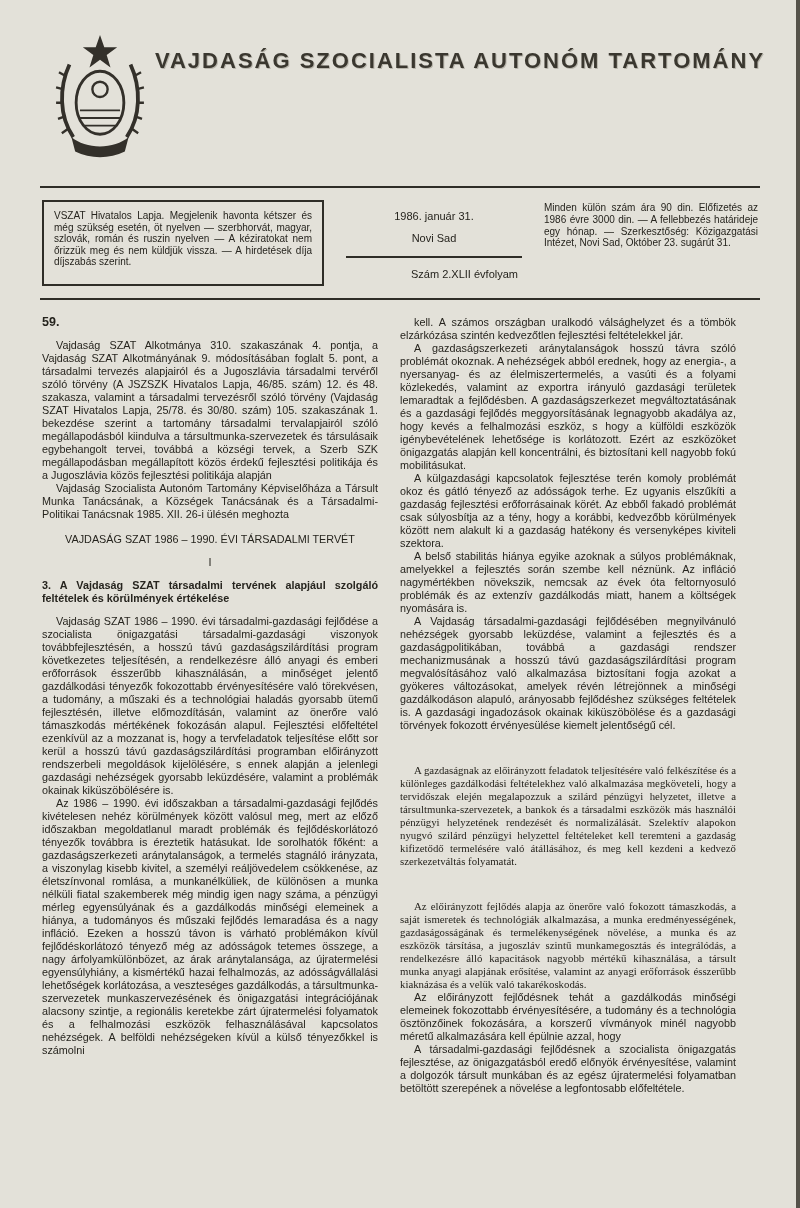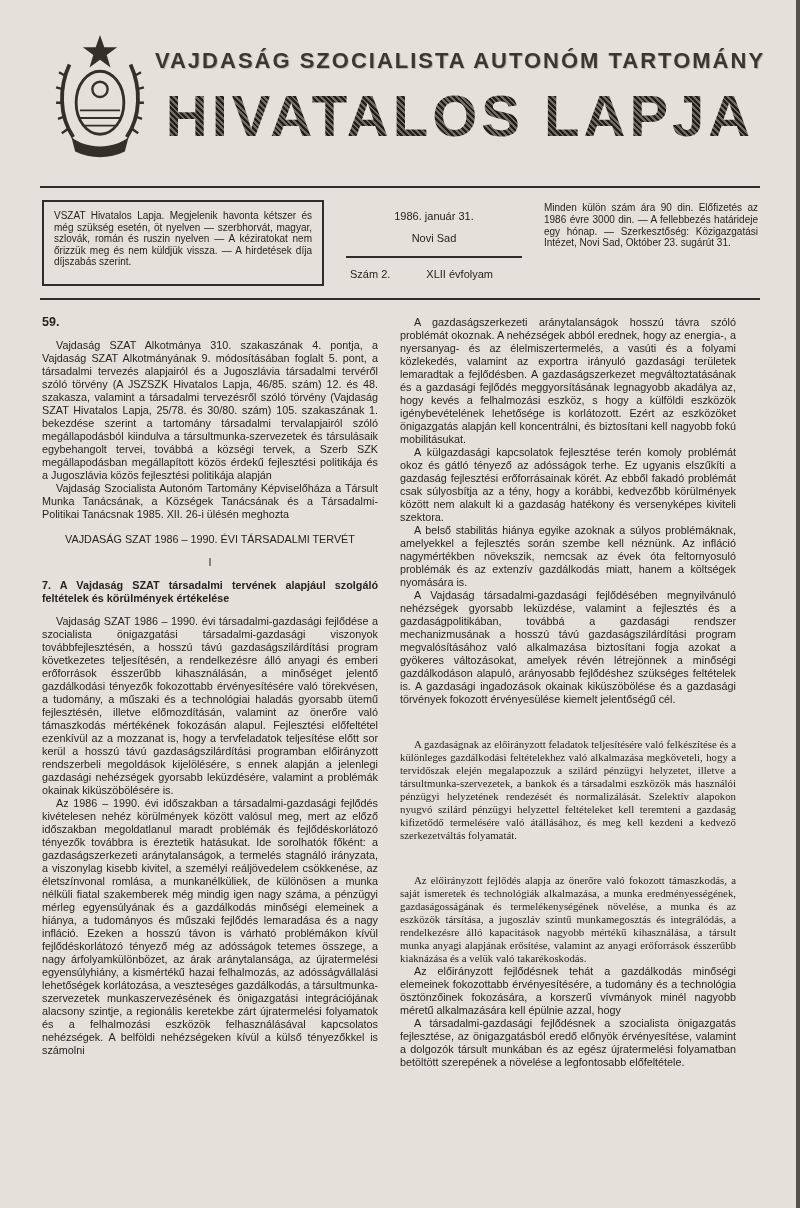--- a/index.html
+++ b/index.html
@@ -79,21 +79,21 @@
     display: flex;
     flex-direction: column;
     justify-content: space-between;
     text-align: center;
     font-weight: normal;
     font-size: 11px;
     padding: 10px 2px 6px 2px;
   }
   .info-mid .city { margin-top: 10px; }
   .mid-rule { border-top: 2px solid #2f2d27; margin: 12px 4px 10px 4px; }
-  .issue-row { display: flex; justify-content: flex-start; padding: 0 8px; gap: 36px; }
+  .issue-row { display: flex; justify-content: flex-end; padding: 0 8px; }
   .info-right {
     flex: 1;
     font-size: 10px;
     line-height: 11.8px;
     padding-top: 2px;
     text-align: justify;
   }
 
   
   .columns {
@@ -147,21 +147,20 @@
           <path d="M86,44 l7,-4 M88,58 l8,-2 M88,72 l8,0 M86,86 l8,3 M83,99 l7,5" stroke-width="2.5"></path>
           <ellipse cx="50" cy="72" rx="25" ry="33" stroke-width="3"></ellipse>
           <circle cx="50" cy="58" r="8" stroke-width="2.5"></circle>
           <path d="M29,80 h42 M29,88 h42 M32,96 h36" stroke-width="2"></path>
           <path d="M20,108 C35,121 65,121 80,108 L76,123 C60,131 40,131 24,123 Z" fill="#33302a" stroke="none"></path>
         </g>
       </svg>
     </div>
     <div class="titles">
       <div class="region-title">VAJDASÁG SZOCIALISTA AUTONÓM TARTOMÁNY</div>
-      <div class="gazette-title">HIVATALOS LAPJA</div>
     </div>
   </header>
 
   <div class="header-strip">
     <div class="info-left">VSZAT Hivatalos Lapja. Megjelenik havonta kétszer és még szükség esetén, öt nyelven — szerbhorvát, magyar, szlovák, román és ruszin nyelven — A kéziratokat nem őrizzük meg és nem küldjük vissza. — A hirdetések díja díjszabás szerint.</div>
     <div class="info-mid">
       <div>
         <div class="date">1986. január 31.</div>
         <div class="city">Novi Sad</div>
       </div>
@@ -176,25 +175,26 @@
     <div class="info-right">Minden külön szám ára 90 din. Előfizetés az 1986 évre 3000 din. — A fellebbezés határideje egy hónap. — Szerkesztőség: Közigazgatási Intézet, Novi Sad, Október 23. sugárút 31.</div>
   </div>
 
   <main class="columns">
     <div class="col">
         <div class="blk article-number">59.</div>
         <div class="blk paragraph">Vajdaság SZAT Alkotmánya 310. szakaszának 4. pontja, a Vajdaság SZAT Alkotmányának 9. módosításában foglalt 5. pont, a társadalmi tervezés alapjairól és a Jugoszlávia társadalmi tervéről szóló törvény (A JSZSZK Hivatalos Lapja, 46/85. szám) 12. és 48. szakasza, valamint a társadalmi tervezésről szóló törvény (Vajdaság SZAT Hivatalos Lapja, 25/78. és 30/80. szám) 105. szakaszának 1. bekezdése szerint a tartomány társadalmi tervalapjairól szóló megállapodásból kiindulva a társultmunka-szervezetek és társulásaik egybehangolt tervei, továbbá a községi tervek, a Szerb SZK megállapodásban megállapított közös érdekű fejlesztési politikája és a Jugoszlávia közös fejlesztési politikája alapján</div>
         <div class="blk paragraph">Vajdaság Szocialista Autonóm Tartomány Képviselőháza a Társult Munka Tanácsának, a Községek Tanácsának és a Társadalmi-Politikai Tanácsnak 1985. XII. 26-i ülésén meghozta</div>
         <div class="blk heading-bold-center">VAJDASÁG SZAT 1986 – 1990. ÉVI TÁRSADALMI TERVÉT</div>
         <div class="blk roman-center">I</div>
-        <div class="blk subheading">7. A Vajdaság SZAT társadalmi tervének alapjául szolgáló feltételek és körülmények értékelése</div>
+        <div class="blk subheading">3. A Vajdaság SZAT társadalmi tervének alapjául szolgáló feltételek és körülmények értékelése</div>
         <div class="blk paragraph">Vajdaság SZAT 1986 – 1990. évi társadalmi-gazdasági fejlődése a szocialista önigazgatási társadalmi-gazdasági viszonyok továbbfejlesztésén, a hosszú távú gazdaságszilárdítási program következetes teljesítésén, a rendelkezésre álló anyagi és emberi erőforrások ésszerűbb kihasználásán, a minőséget jelentő gazdálkodási tényezők fokozottabb érvényesítésére való törekvésen, a tudomány, a műszaki és a technológiai haladás gyorsabb ütemű fejlesztésén, illetve előmozdításán, valamint az önerőre való támaszkodás mértékének fokozásán alapul. Fejlesztési előfeltétel ezenkívül az a mozzanat is, hogy a tervfeladatok teljesítése előtt sor kerül a hosszú távú gazdaságszilárdítási programban előirányzott rendszerbeli megoldások kijelölésére, s ennek alapján a jelenlegi gazdasági nehézségek gyorsabb leküzdésére, valamint a problémák okainak kiküszöbölésére is.</div>
         <div class="blk paragraph">Az 1986 – 1990. évi időszakban a társadalmi-gazdasági fejlődés kivételesen nehéz körülmények között valósul meg, mert az előző időszakban megoldatlanul maradt problémák és fejlődéskorlátozó tényezők továbbra is éreztetik hatásukat. Ide sorolhatók főként: a gazdaságszerkezeti aránytalanságok, a termelés stagnáló irányzata, a viszonylag kisebb kivitel, a személyi reáljövedelem csökkenése, az életszínvonal romlása, a munkanélküliek, de különösen a munka nélküli fiatal szakemberek még mindig igen nagy száma, a pénzügyi mérleg egyensúlyának és a gazdálkodás minőségi elemeinek a hiánya, a tudományos és műszaki fejlődés lemaradása és a nagy infláció. Ezeken a hosszú távon is várható problémákon kívül fejlődéskorlátozó tényező még az adósságok tetemes összege, a nagy árfolyamkülönbözet, az árak aránytalansága, az újratermelési egyensúlyhiány, a kismértékű hazai felhalmozás, az adósságvállalási lehetőségek korlátozása, a veszteséges gazdálkodás, a társultmunka-szervezetek munkaszervezésének és önigazgatási integrációjának alacsony szintje, a regionális keretekbe zárt újratermelési folyamatok és a felhalmozási eszközök felhasználásával kapcsolatos nehézségek. A belföldi nehézségeken kívül a külső tényezőkkel is számolni</div>
       </div>
     <div class="col">
+        <div class="blk paragraph">kell. A számos országban uralkodó válsághelyzet és a tömbök elzárkózása szintén kedvezőtlen fejlesztési feltételekkel jár.</div>
         <div class="blk paragraph">A gazdaságszerkezeti aránytalanságok hosszú távra szóló problémát okoznak. A nehézségek abból erednek, hogy az energia-, a nyersanyag- és az élelmiszertermelés, a vasúti és a folyami közlekedés, valamint az exportra irányuló gazdasági területek lemaradtak a fejlődésben. A gazdaságszerkezet megváltoztatásának és a gazdasági fejlődés meggyorsításának legnagyobb akadálya az, hogy kevés a felhalmozási eszköz, s hogy a külföldi eszközök igénybevételének lehetősége is korlátozott. Ezért az eszközöket önigazgatás alapján kell koncentrálni, és biztosítani kell nagyobb fokú mobilitásukat.</div>
         <div class="blk paragraph">A külgazdasági kapcsolatok fejlesztése terén komoly problémát okoz és gátló tényező az adósságok terhe. Ez ugyanis elszűkíti a gazdaság fejlesztési erőforrásainak körét. Az ebből fakadó problémát csak súlyosbítja az a tény, hogy a korábbi, kedvezőbb körülmények között nem alakult ki a gazdaság hatékony és versenyképes kiviteli szektora.</div>
         <div class="blk paragraph">A belső stabilitás hiánya egyike azoknak a súlyos problémáknak, amelyekkel a fejlesztés során szembe kell néznünk. Az infláció nagymértékben növekszik, nemcsak az évek óta feltornyosuló problémák és az extenzív gazdálkodás miatt, hanem a költségek nyomására is.</div>
         <div class="blk paragraph">A Vajdaság társadalmi-gazdasági fejlődésében megnyilvánuló nehézségek gyorsabb leküzdése, valamint a fejlesztés és a gazdaságpolitikában, továbbá a gazdasági rendszer mechanizmusának a hosszú távú gazdaságszilárdítási program megvalósításához való alkalmazása biztosítani fogja azokat a gyökeres változásokat, amelyek révén létrejönnek a minőségi gazdálkodáson alapuló, arányosabb fejlődéshez szükséges feltételek is. A gazdasági ingadozások okainak kiküszöbölése és a gazdasági törvények fokozott érvényesülése kiemelt jelentőségű cél.</div>
         <div class="blk paragraph spaced">A gazdaságnak az előirányzott feladatok teljesítésére való felkészítése és a különleges gazdálkodási feltételekhez való alkalmazása megköveteli, hogy a tervidőszak elején megalapozzuk a szilárd pénzügyi helyzetet, illetve a társultmunka-szervezetek, a bankok és a társadalmi eszközök más használói pénzügyi helyzetének rendezését és normalizálását. Szelektív alapokon nyugvó szilárd pénzügyi helyzettel feltételeket kell teremteni a gazdaság kifizetődő termelésére való átállásához, és meg kell kezdeni a kedvező szerkezetváltás folyamatát.</div>
         <div class="blk paragraph spaced">Az előirányzott fejlődés alapja az önerőre való fokozott támaszkodás, a saját ismeretek és technológiák alkalmazása, a munka eredményességének, gazdaságosságának és termelékenységének növelése, a munka és az eszközök társítása, a jugoszláv szintű munkamegosztás és integrálódás, a rendelkezésre álló kapacitások nagyobb mértékű kihasználása, a társult munka anyagi alapjának erősítése, valamint az anyagi erőforrások ésszerűbb kiaknázása és a velük való takarékoskodás.</div>
         <div class="blk paragraph">Az előirányzott fejlődésnek tehát a gazdálkodás minőségi elemeinek fokozottabb érvényesítésére, a tudomány és a technológia ösztönzőinek fokozására, a korszerű vívmányok minél nagyobb méretű alkalmazására kell épülnie azzal, hogy</div>
         <div class="blk paragraph">A társadalmi-gazdasági fejlődésnek a szocialista önigazgatás fejlesztése, az önigazgatásból eredő előnyök érvényesítése, valamint a dolgozók társult munkában és az egész újratermelési folyamatban betöltött szerepének a növelése a legfontosabb előfeltétele.</div>
       </div>
   </main>

